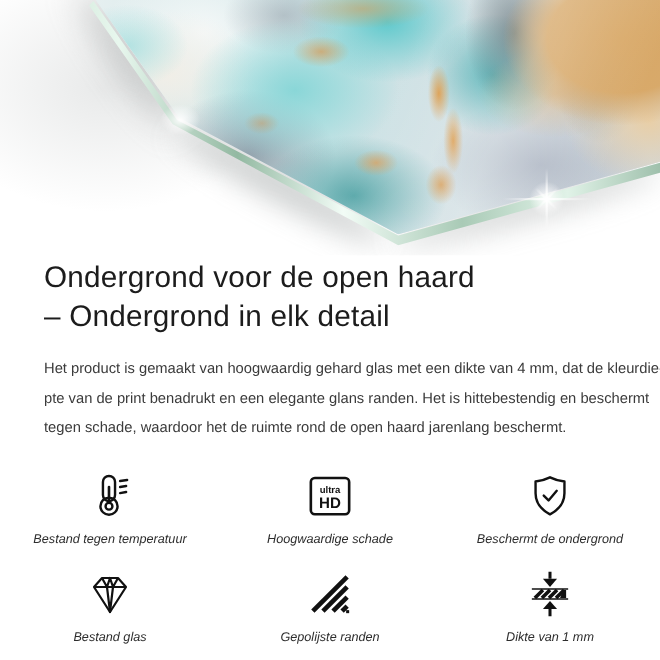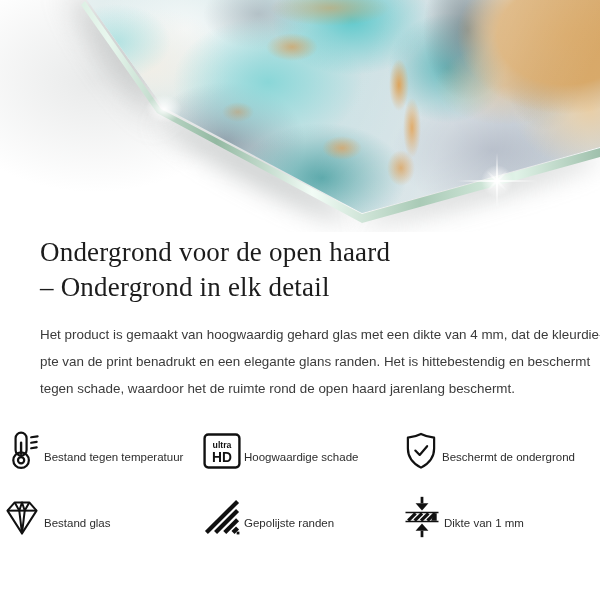--- a/index.html
+++ b/index.html
@@ -57,29 +57,29 @@
   .sparkle .glow  { position:absolute; left:-16px; top:-16px; width:32px; height:32px;
     background: radial-gradient(closest-side, rgba(255,255,255,1), rgba(255,255,255,0)); }
   .sparkle .ray { position:absolute; background: linear-gradient(to right, rgba(255,255,255,0), #fff 50%, rgba(255,255,255,0)); }
   .sparkle .ray-h  { left:-40px; top:-1px;  width:80px; height:2px; }
   .sparkle .ray-v  { left:-1px;  top:-28px; width:2px;  height:56px; background: linear-gradient(to bottom, rgba(255,255,255,0), #fff 50%, rgba(255,255,255,0)); }
   .sparkle .ray-d1 { left:-14px; top:-0.75px; width:28px; height:1.5px; transform:rotate(45deg);  opacity:.8; }
   .sparkle .ray-d2 { left:-14px; top:-0.75px; width:28px; height:1.5px; transform:rotate(-45deg); opacity:.8; }
 
   
   .content { position:absolute; left:0; top:232px; width:600px; padding:0; }
-  .title { margin:3px 40px 0; font-family:Liberation Serif, serif; font-weight:400;
+  .title { margin:3px 40px 0; font-family:Liberation Sans, sans-serif; font-weight:400;
     font-size:27px; line-height:35px; color:#1c1c1c; letter-spacing:.2px; }
   .paragraph { margin:16px 40px 0; font-size:13.4px; line-height:27px; color:#3b3b3b; letter-spacing:0; }
   .paragraph .pline { white-space:nowrap; }
 
   .features { margin-top:26px; display:grid; grid-template-columns:repeat(3,1fr); row-gap:20px; }
-  .feature { display:flex; flex-direction:row; align-items:center; }
+  .feature { display:flex; flex-direction:column; align-items:center; }
   .icon-box { height:46px; display:flex; align-items:center; justify-content:center; }
-  .feature-label { margin-top:11px; font-size:11.5px; color:#2d2d2d; }
+  .feature-label { margin-top:11px; font-size:11.5px; color:#2d2d2d;font-style:italic; }
   svg { display:block; }
   .svg-text-small { font-family:"Liberation Sans", sans-serif; font-size:9.5px; font-weight:700; }
   .svg-text-big   { font-family:"Liberation Sans", sans-serif; font-size:15px;  font-weight:800; }
 </style>
 </head>
 <body>
 
 <div class="page">
 
   <div class="hero">

